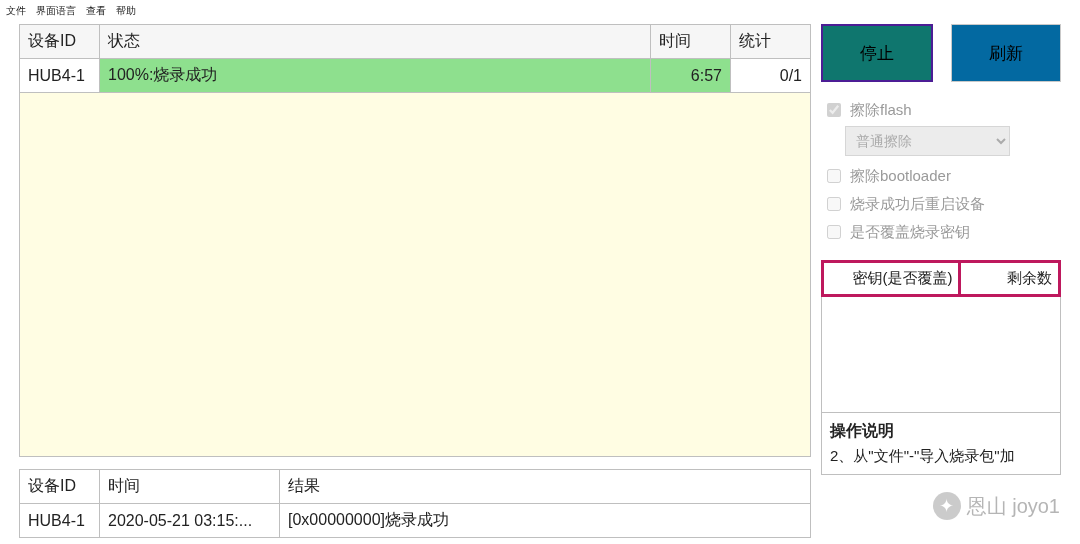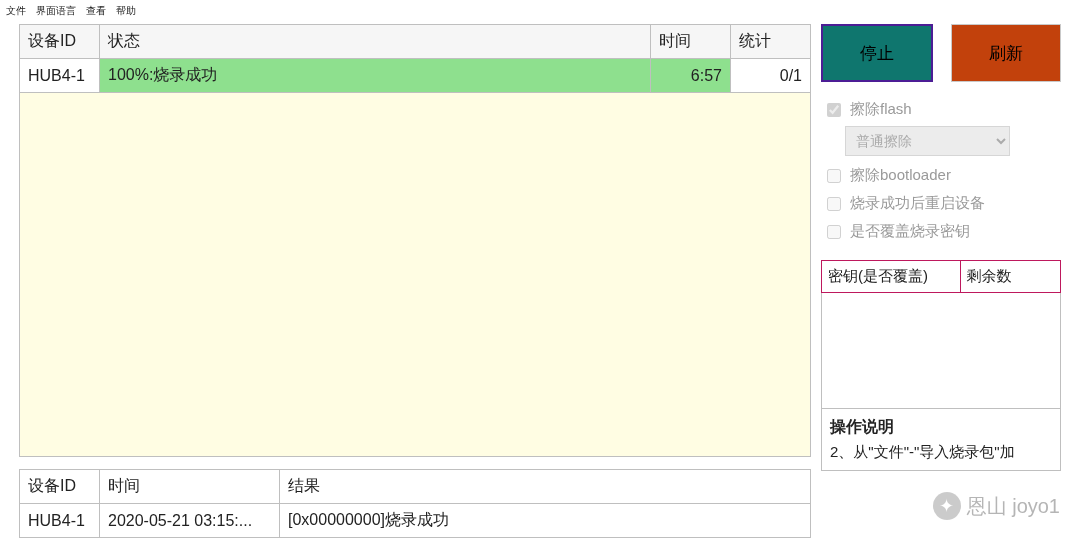--- a/index.html
+++ b/index.html
@@ -83,59 +83,59 @@
     overflow:hidden;
     white-space:nowrap;
     text-overflow:ellipsis;
   }
   .log-col-id   { width:80px;}
   .log-col-time { width:180px;}
   .btnrow { display:flex; gap:18px; margin-bottom:10px;}
   button.big {
     flex:1;
     height:58px;
-    background:#c2410c;
+    background:#0369a1;
     border:1px solid #c9c9c9;
     font-size:17px;
     cursor:pointer;
   }
   button.big.primary {
     border:2px solid #4c1d95;
     background:#0f766e;
   }
   .groupbox {
     border:none;
     padding:0;
     margin:4px 0 10px 0;
   }
   .groupbox .title { font-size:16px; margin-bottom:6px; color:#222;}
-  .chk-row { display:flex; gap:6px; padding:4px 2px; font-size:15px;}
+  .chk-row { display:flex; align-items:center; gap:6px; padding:4px 2px; font-size:15px;}
   .chk-row.disabled { color:#9a9a9a; }
   input[type=checkbox] { width:14px; height:14px; accent-color:#666;}
   select.erase {
     width:165px;
     height:30px;
     background:#e5e5e5;
     border:1px solid #c6c6c6;
     color:#888;
     font-size:14px;
     padding-left:6px;
     margin:2px 0 6px 24px;
   }
   table.keytable {
     border-collapse:collapse;
     width:100%;
     margin-top:4px;
   }
   table.keytable th {
-    border:1px solid #be185d;
+    border:3px solid #be185d;
     padding:6px 6px;
     font-weight:normal;
     font-size:15px;
-    text-align:left;
+    text-align:right;
     background:#fff;
   }
   .keyfill {
     border:1px solid #bfbfbf;
     border-top:none;
     height:116px;
     background:#fff;
   }
   .help { border:1px solid #bfbfbf; border-top:none; padding:6px 8px; font-size:15px; line-height:1.5; background:#fff;}
   .help .htitle{ font-size:16px; margin-bottom:2px;font-weight:bold;}

